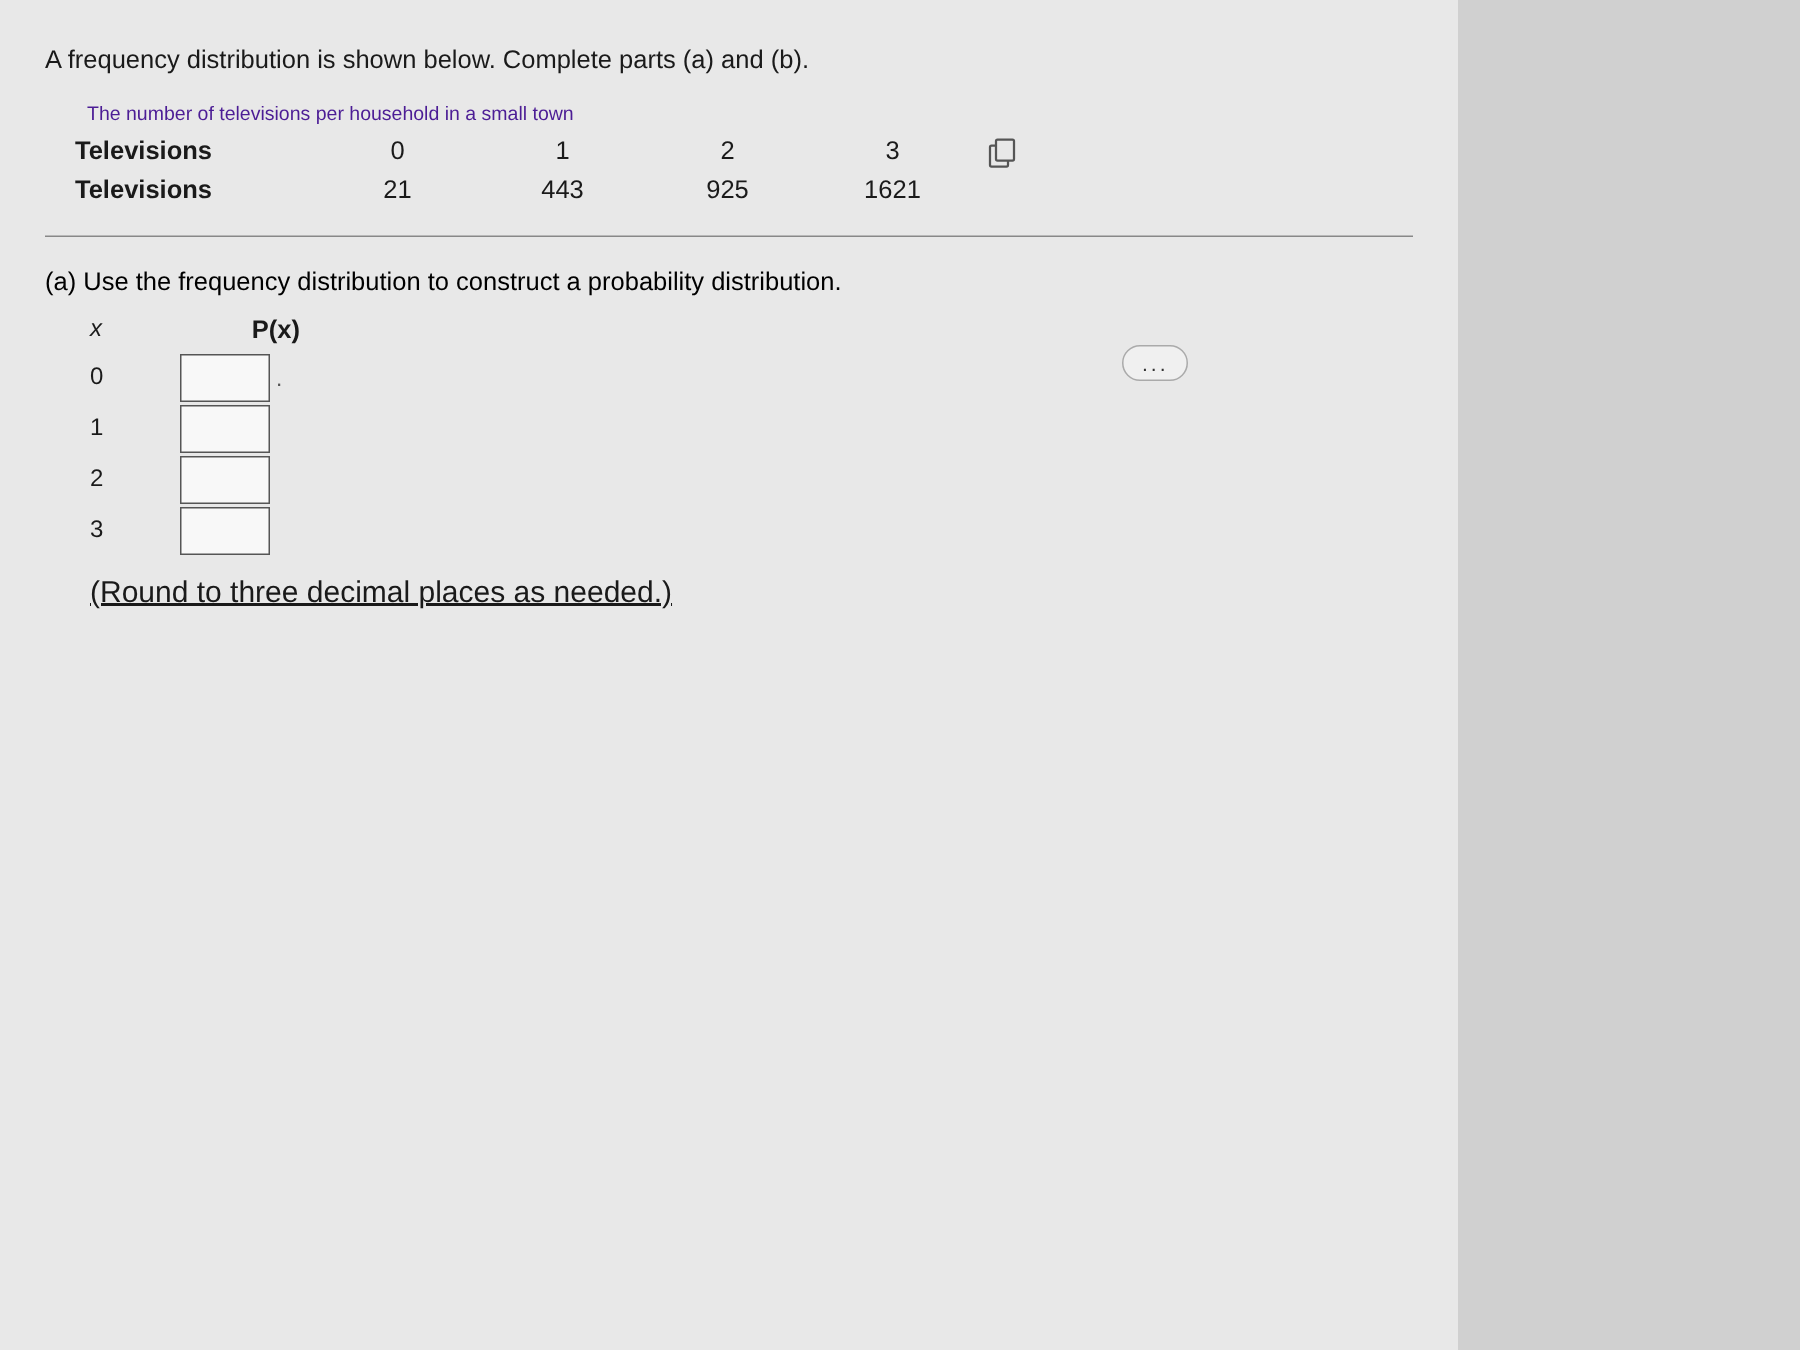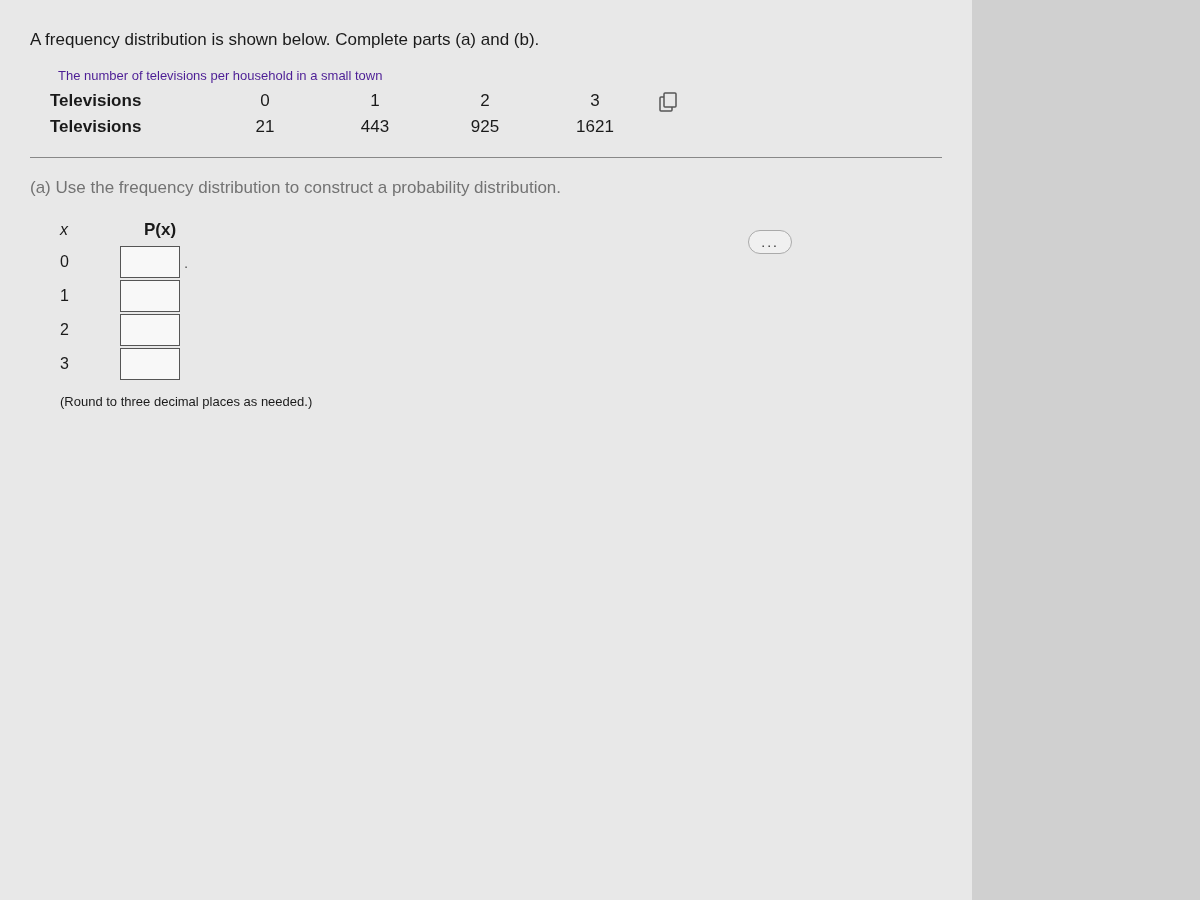--- a/index.html
+++ b/index.html
@@ -101,22 +101,22 @@
       border-radius: 12px;
       padding: 3px 12px;
       font-size: 14px;
       cursor: pointer;
       color: #333;
       letter-spacing: 2px;
     }
 
     .part-a-text {
       font-size: 17px;
-      margin-bottom: 22px;
-      color: #737373;
+      margin-bottom: 12px;
+      color: #000000;
     }
 
     .prob-table {
       margin-left: 30px;
       margin-bottom: 14px;
     }
 
     .prob-header-row {
       display: flex;
       align-items: center;
@@ -127,21 +127,21 @@
       width: 60px;
       font-size: 16px;
       color: #1a1a1a;
       font-style: italic;
     }
 
     .prob-px-header {
       font-size: 17px;
       font-weight: bold;
       width: 80px;
-      text-align: center;
+      text-align: right;
       color: #1a1a1a;
     }
 
     .prob-data-row {
       display: flex;
       align-items: center;
       margin-bottom: 2px;
     }
 
     .prob-x-value {
@@ -153,23 +153,24 @@
 
     .prob-input-box {
       width: 60px;
       height: 32px;
       border: 1px solid #555;
       background: #f8f8f8;
       display: inline-block;
     }
 
     .round-note {
-      font-size: 13px;
+      font-size: 20px;
       color: #1a1a1a;
       margin-left: 30px;
+      text-decoration: underline;
     }
 
     .dot-after-first {
       font-size: 15px;
       color: #555;
       margin-left: 4px;
     }
   </style>
 </head>
 <body>

